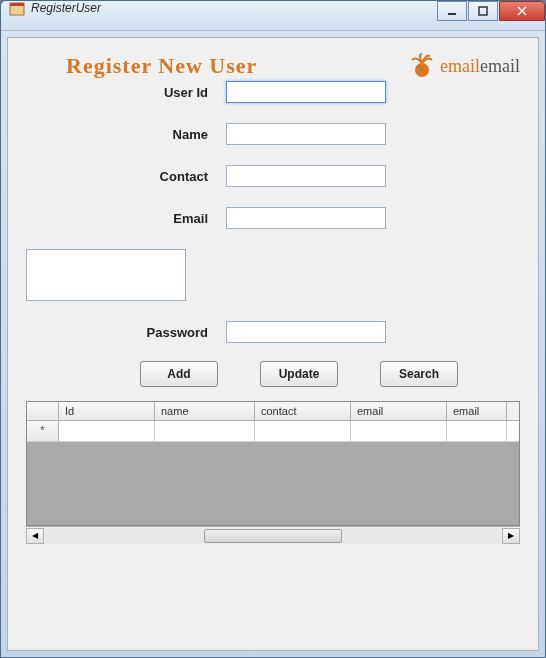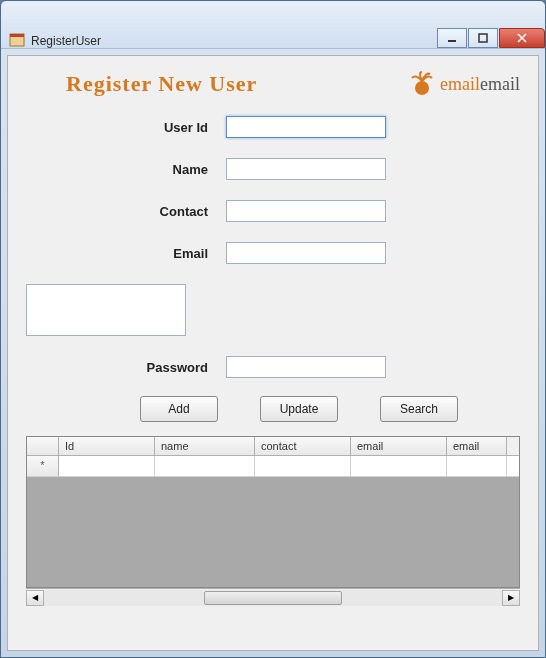--- a/index.html
+++ b/index.html
@@ -14,27 +14,28 @@
       width: 546px;
       height: 658px;
       background: linear-gradient(#d8e4f0, #c5d5e8);
       border: 1px solid #4a6a8a;
       border-radius: 6px 6px 0 0;
       box-shadow: 0 0 8px rgba(0,0,0,0.3);
       display: flex;
       flex-direction: column;
     }
     .titlebar {
-      height: 48px;
+      height: 30px;
       background: linear-gradient(#e8eff8, #d0dff0);
       border-radius: 6px 6px 0 0;
       display: flex;
-      align-items: flex-end;
+      align-items: flex-start;
       padding: 0 0 0 8px;
       border-bottom: 1px solid #a8bcd4;
+      font-style: italic;
     }
     .titlebar-icon {
       width: 16px;
       height: 16px;
       margin-right: 6px;
       display: inline-flex;
       align-items: center;
       justify-content: center;
     }
     .titlebar-title {
@@ -70,21 +71,21 @@
       border: 1px solid #b0b0b0;
       padding: 14px 18px;
       display: flex;
       flex-direction: column;
       position: relative;
     }
     .header-row {
       display: flex;
       align-items: center;
       justify-content: space-between;
-      margin-bottom: 18px;
+      margin-bottom: 1px;
     }
     .page-title {
       font-family: Georgia, 'Times New Roman', serif;
       font-size: 22px;
       color: #d87820;
       font-weight: bold;
       letter-spacing: 1px;
       margin-left: 40px;
     }
     .logo {
@@ -131,28 +132,28 @@
       resize: none;
     }
     .btn-row { display: flex; gap: 42px; padding-left: 114px; margin-bottom: 14px; }
     .btn {
       width: 78px;
       height: 26px;
       background: linear-gradient(#fdfdfd, #e4e4e4);
       border: 1px solid #888;
       border-radius: 3px;
       font-size: 12px;
-      font-weight: normal;
+      font-weight: bold;
       cursor: pointer;
       color: #222;
     }
     .grid-wrap {
       border: 1px solid #888;
       background: #a9a9a9;
-      height: 152px;
+      height: 125px;
       display: flex;
       flex-direction: column;
     }
     .grid-header { display: flex; background: #f0f0f0; border-bottom: 1px solid #b0b0b0; }
     .grid-hcell {
       border-right: 1px solid #b0b0b0;
       padding: 3px 6px;
       font-size: 11px;
       color: #333;
       background: linear-gradient(#f8f8f8, #e8e8e8);

